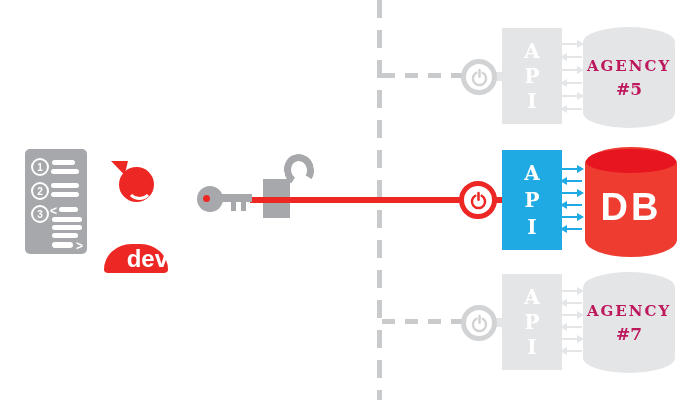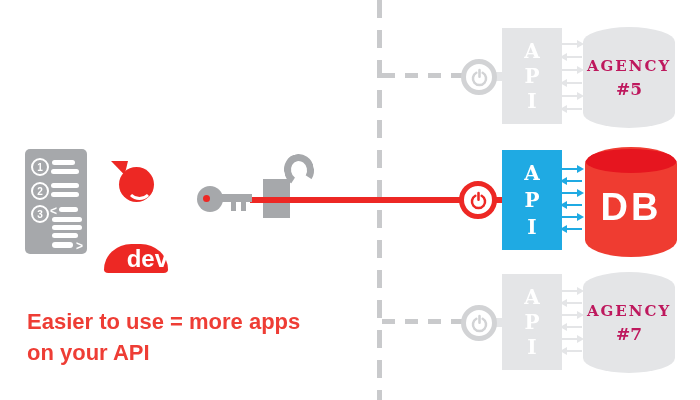--- a/index.html
+++ b/index.html
@@ -93,24 +93,20 @@
   .devbody{left:104px;top:204px;width:64px;height:29px;background:var(--red);
            border-radius:32px 32px 5px 5px/30px 30px 4px 4px;display:flex;align-items:center;
            justify-content:flex-end;color:#fff;font-size:24px;font-weight:bold;margin-top:40px;}
 </style>
 </head>
 <body>
 
 <div class="stage">
 
   <div class="abs title">
-  </div>
-  <div class="abs tagline">
-    <div>Easier to use = more apps</div>
-    <div>on your API</div>
   </div>
 
   <div class="abs vdash"></div>
 
   <div class="abs doc">
     <div class="num" style="left:6px;top:9px;">1</div>
     <div class="bar" style="left:27px;top:11px;width:23px;"></div>
     <div class="bar" style="left:26px;top:20px;width:28px;"></div>
     <div class="num" style="left:6px;top:33px;">2</div>
     <div class="bar" style="left:26px;top:34px;width:28px;"></div>

